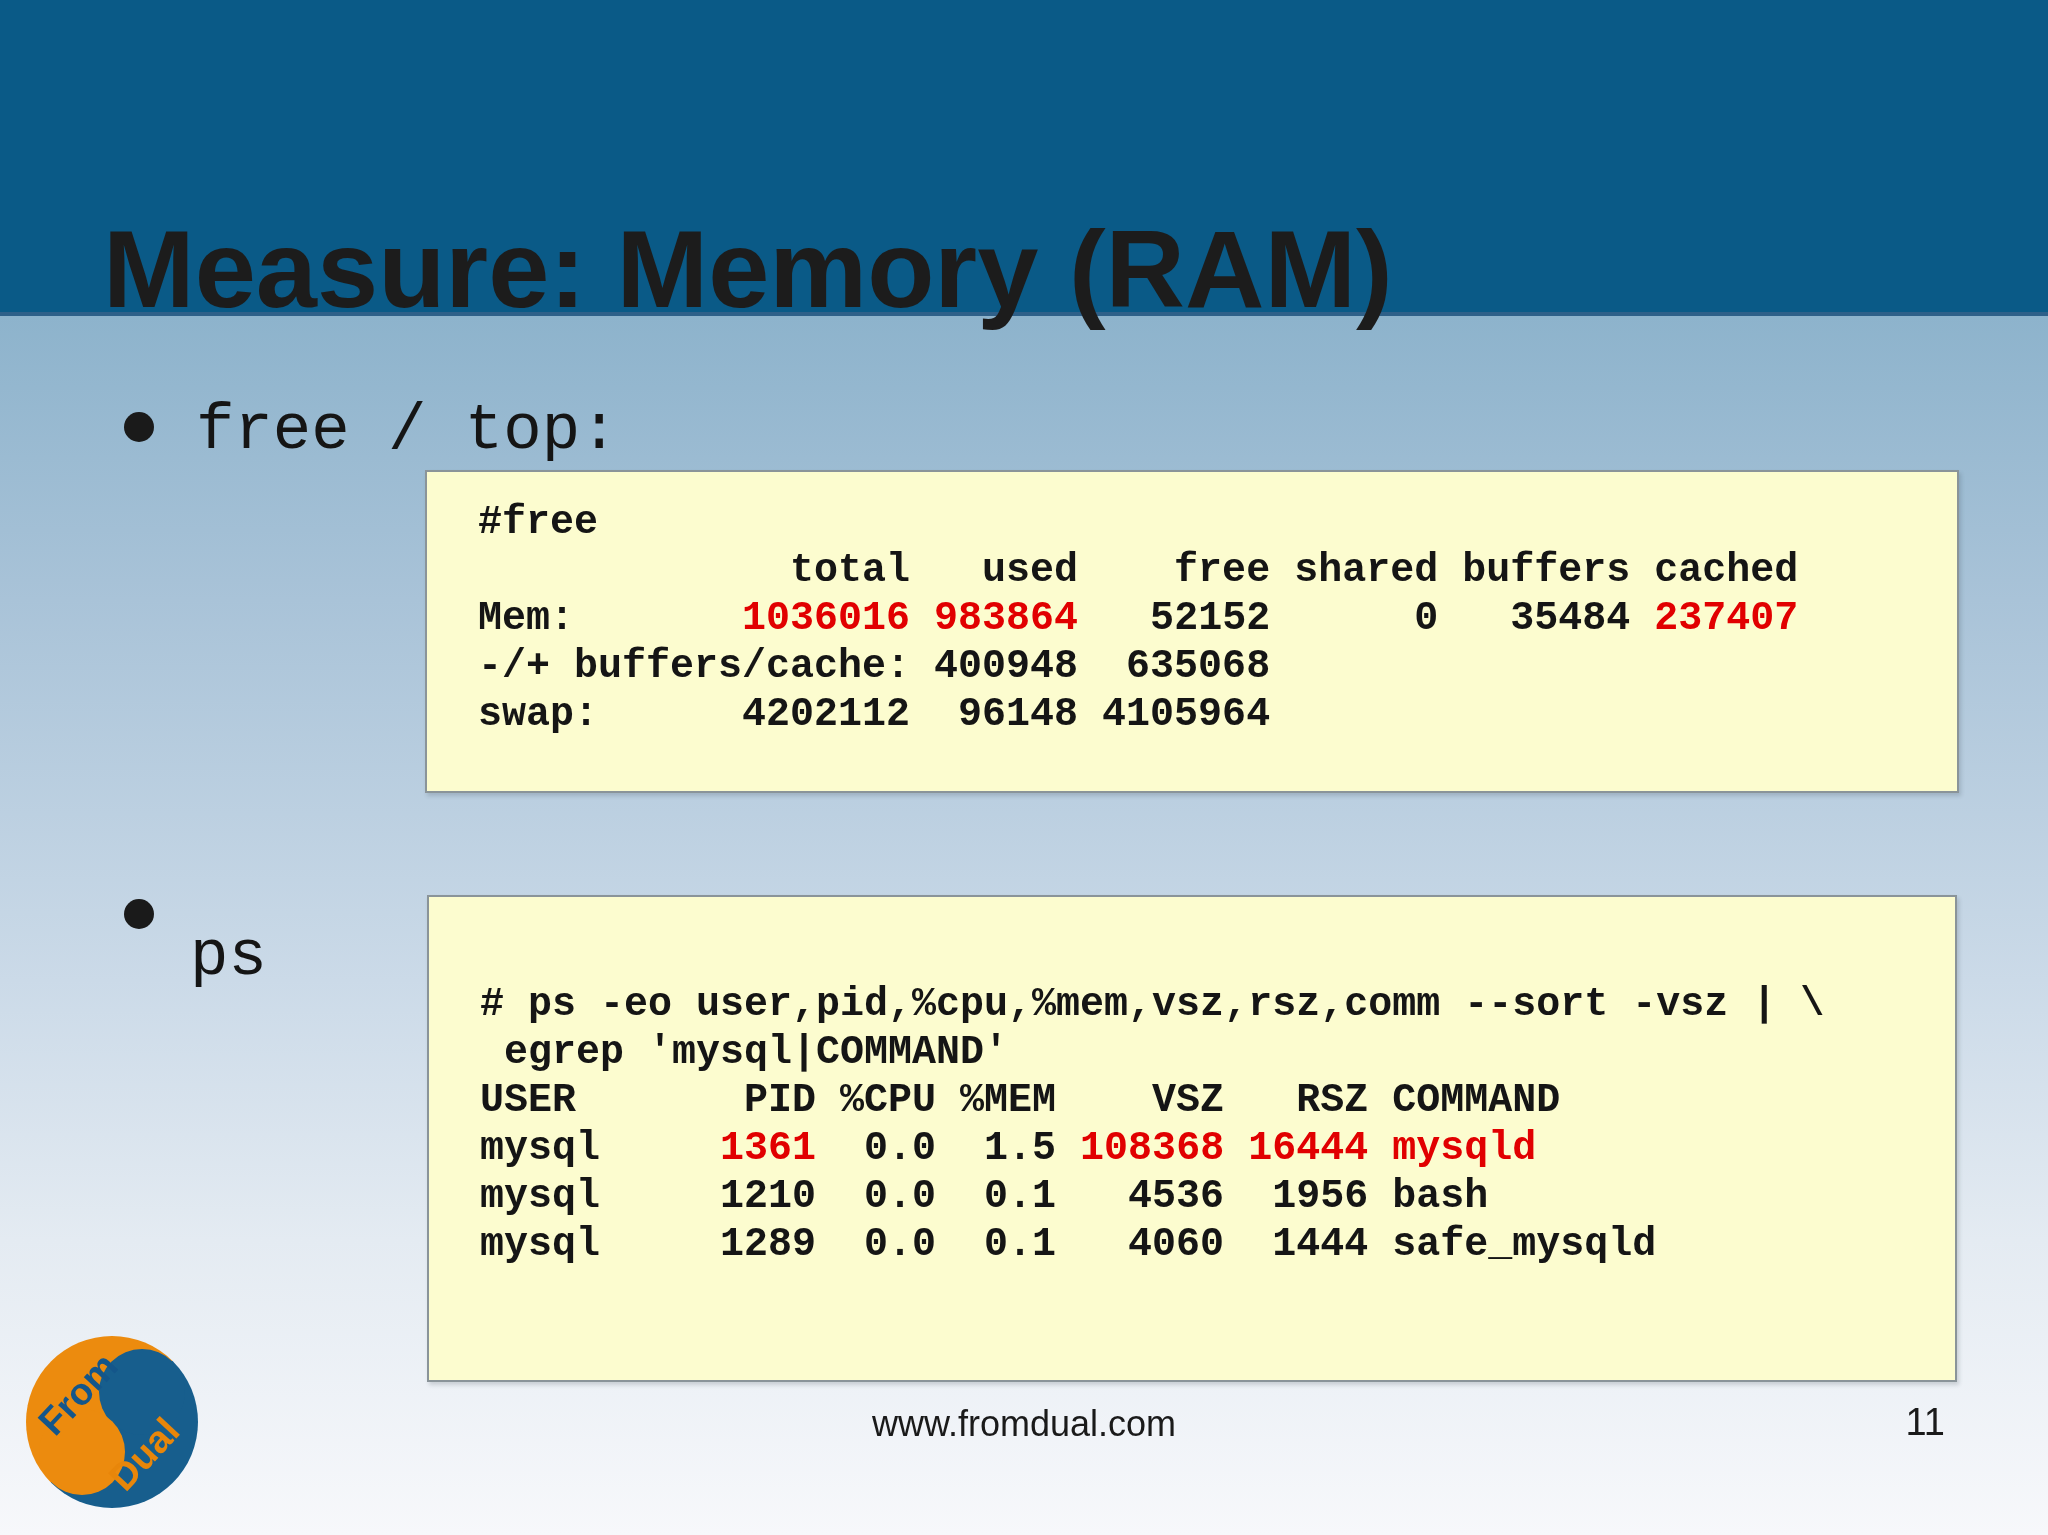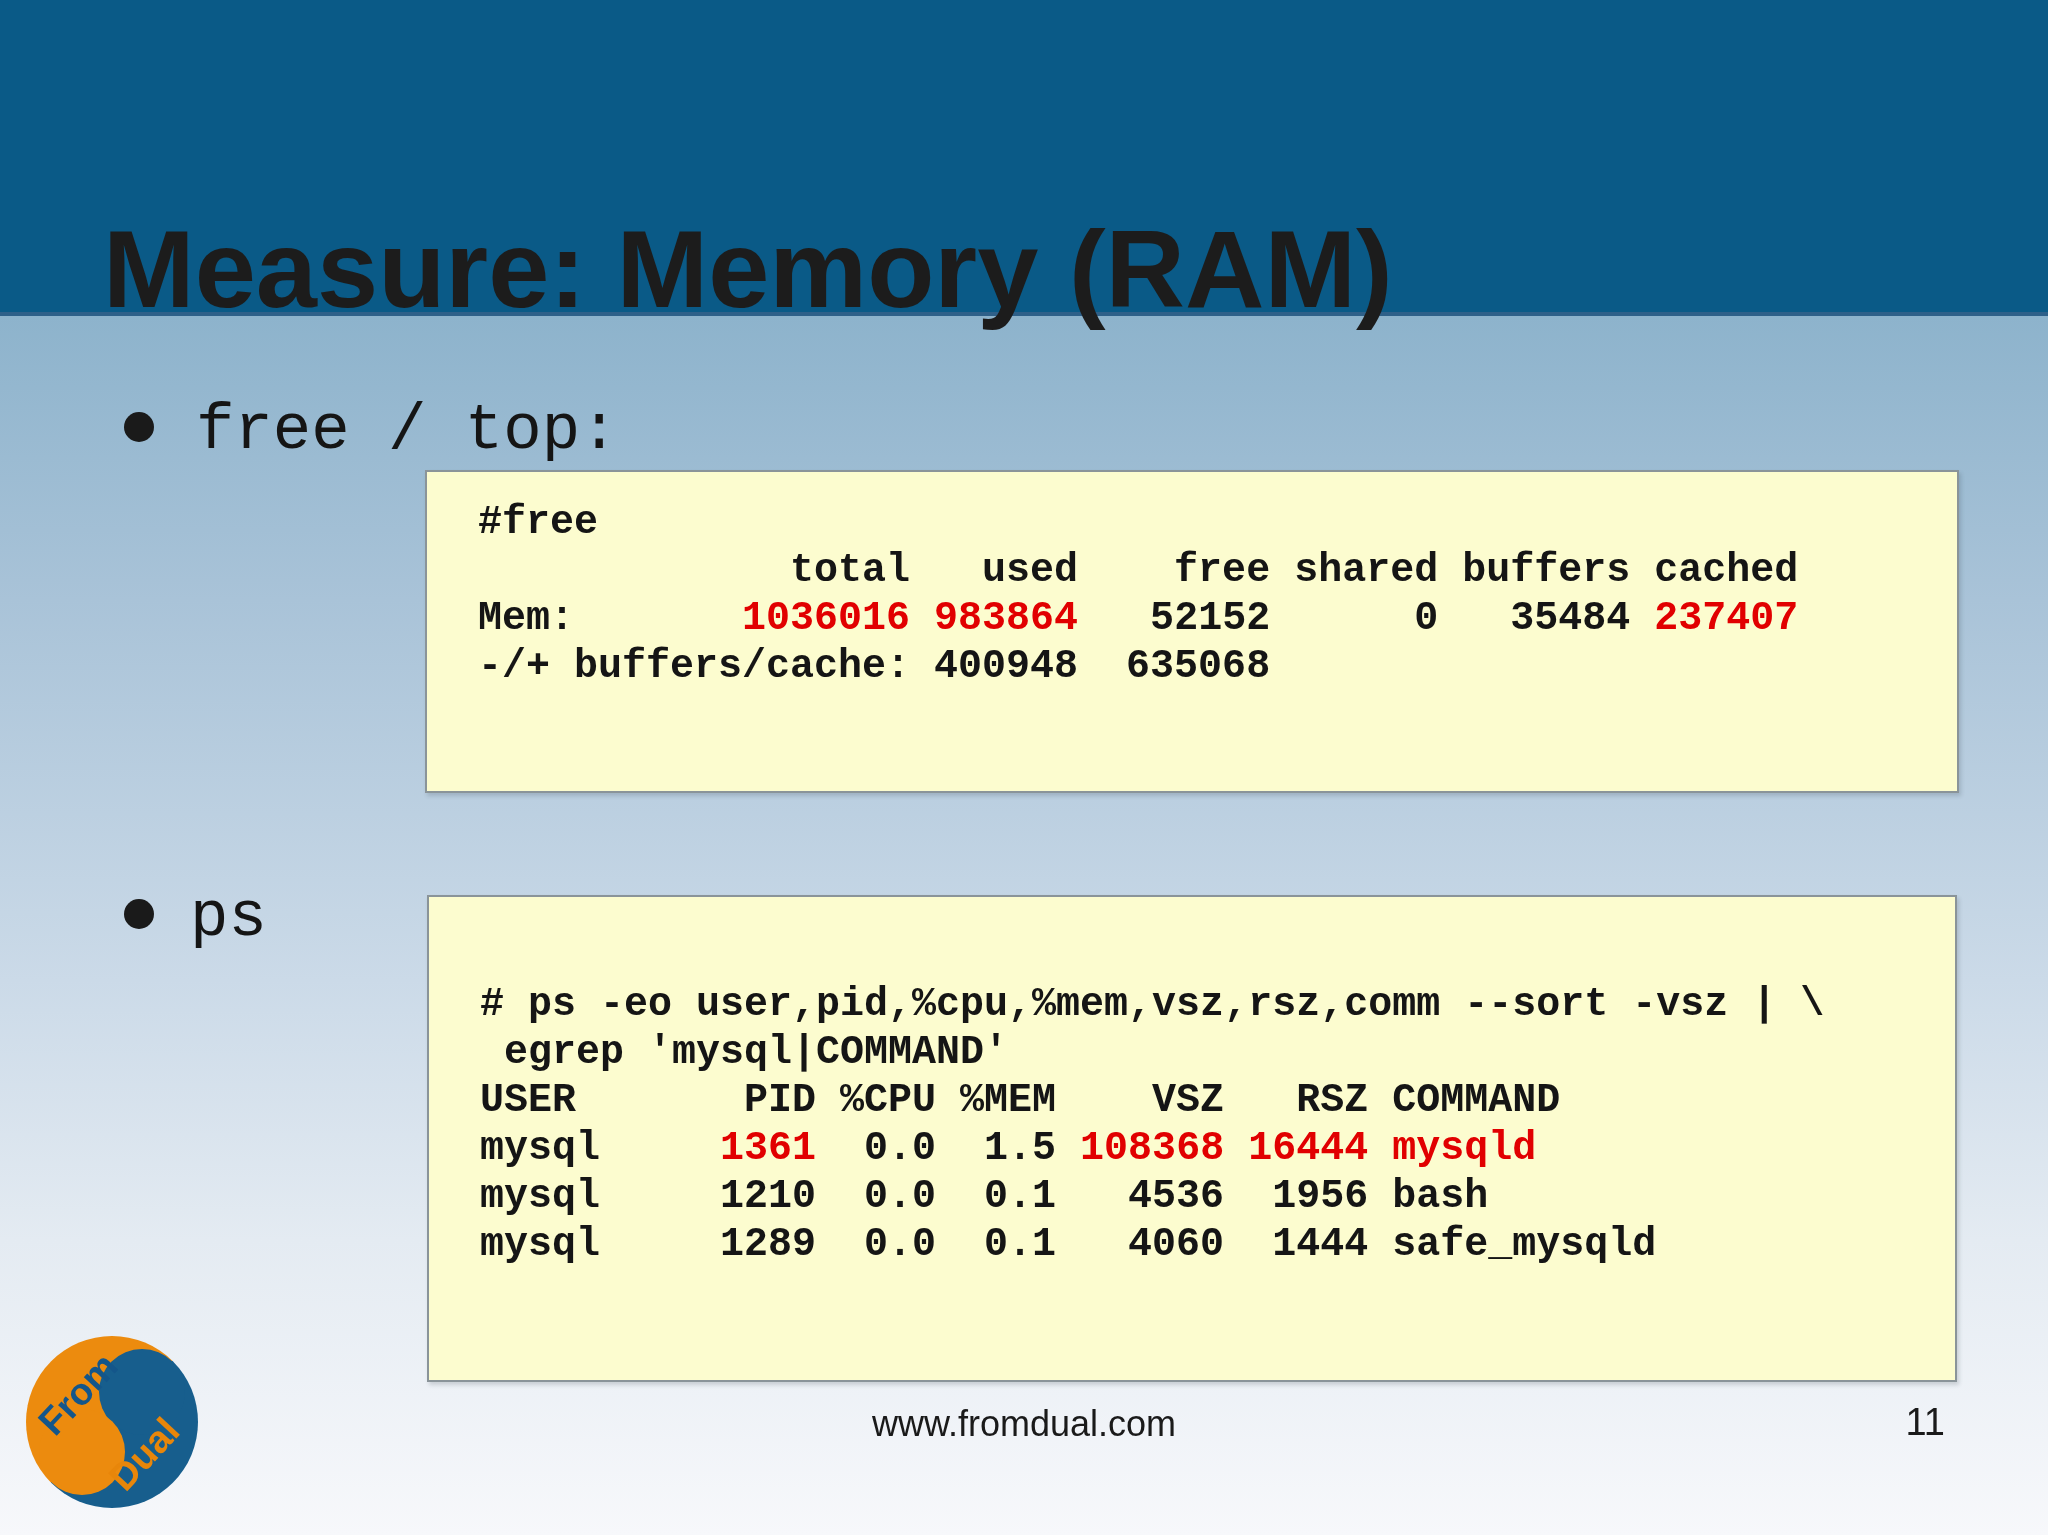--- a/index.html
+++ b/index.html
@@ -31,21 +31,21 @@
   }
   .dot-1{left:124px;top:412px;}
   .dot-2{left:124px;top:899px;}
   .bullet-label{
     position:absolute;
     font-family:"Liberation Mono","DejaVu Sans Mono",monospace;
     font-weight:normal;font-size:64px;line-height:70px;color:#151515;
     white-space:pre;
   }
   .label-1{left:196px;top:396px;}
-  .label-2{left:190px;top:883px;}
+  .label-2{left:190px;top:922px;}
   .codebox{
     position:absolute;
     background:#FCFCCF;
     border:2px solid #8A9499;
     box-shadow:2px 3px 4px rgba(40,50,60,0.18);
     box-sizing:border-box;
     font-family:"Liberation Mono","DejaVu Sans Mono",monospace;
     font-weight:bold;font-size:40px;line-height:48px;color:#151515;
   }
   .codebox-free{left:425px;top:470px;width:1534px;height:323px;padding:27px 20px 0 51px;}
@@ -89,20 +89,21 @@
   <div class="bullet-label label-1">free / top:</div>
 
   <span class="bullet-dot dot-2"></span>
   <div class="bullet-label label-2">ps</div>
 
   <div class="codebox codebox-free">
       <div class="code-line"><span>#free</span></div>
       <div class="code-line"><span>             total   used    free shared buffers cached</span></div>
       <div class="code-line"><span>Mem:       </span><span class="red">1036016 983864</span><span>   52152      0   35484 </span><span class="red">237407</span></div>
       <div class="code-line"><span>-/+ buffers/cache: 400948  635068</span></div>
+      <div class="code-line"><span>swap:      4202112  96148 4105964</span></div>
     </div>
 
   <div class="codebox codebox-ps">
       <div class="code-line"><span># ps -eo user,pid,%cpu,%mem,vsz,rsz,comm --sort -vsz | \</span></div>
       <div class="code-line"><span> egrep 'mysql|COMMAND'</span></div>
       <div class="code-line"><span>USER       PID %CPU %MEM    VSZ   RSZ COMMAND</span></div>
       <div class="code-line"><span>mysql     </span><span class="red">1361</span><span>  0.0  1.5 </span><span class="red">108368 16444 mysqld</span></div>
       <div class="code-line"><span>mysql     1210  0.0  0.1   4536  1956 bash</span></div>
       <div class="code-line"><span>mysql     1289  0.0  0.1   4060  1444 safe_mysqld</span></div>
     </div>

